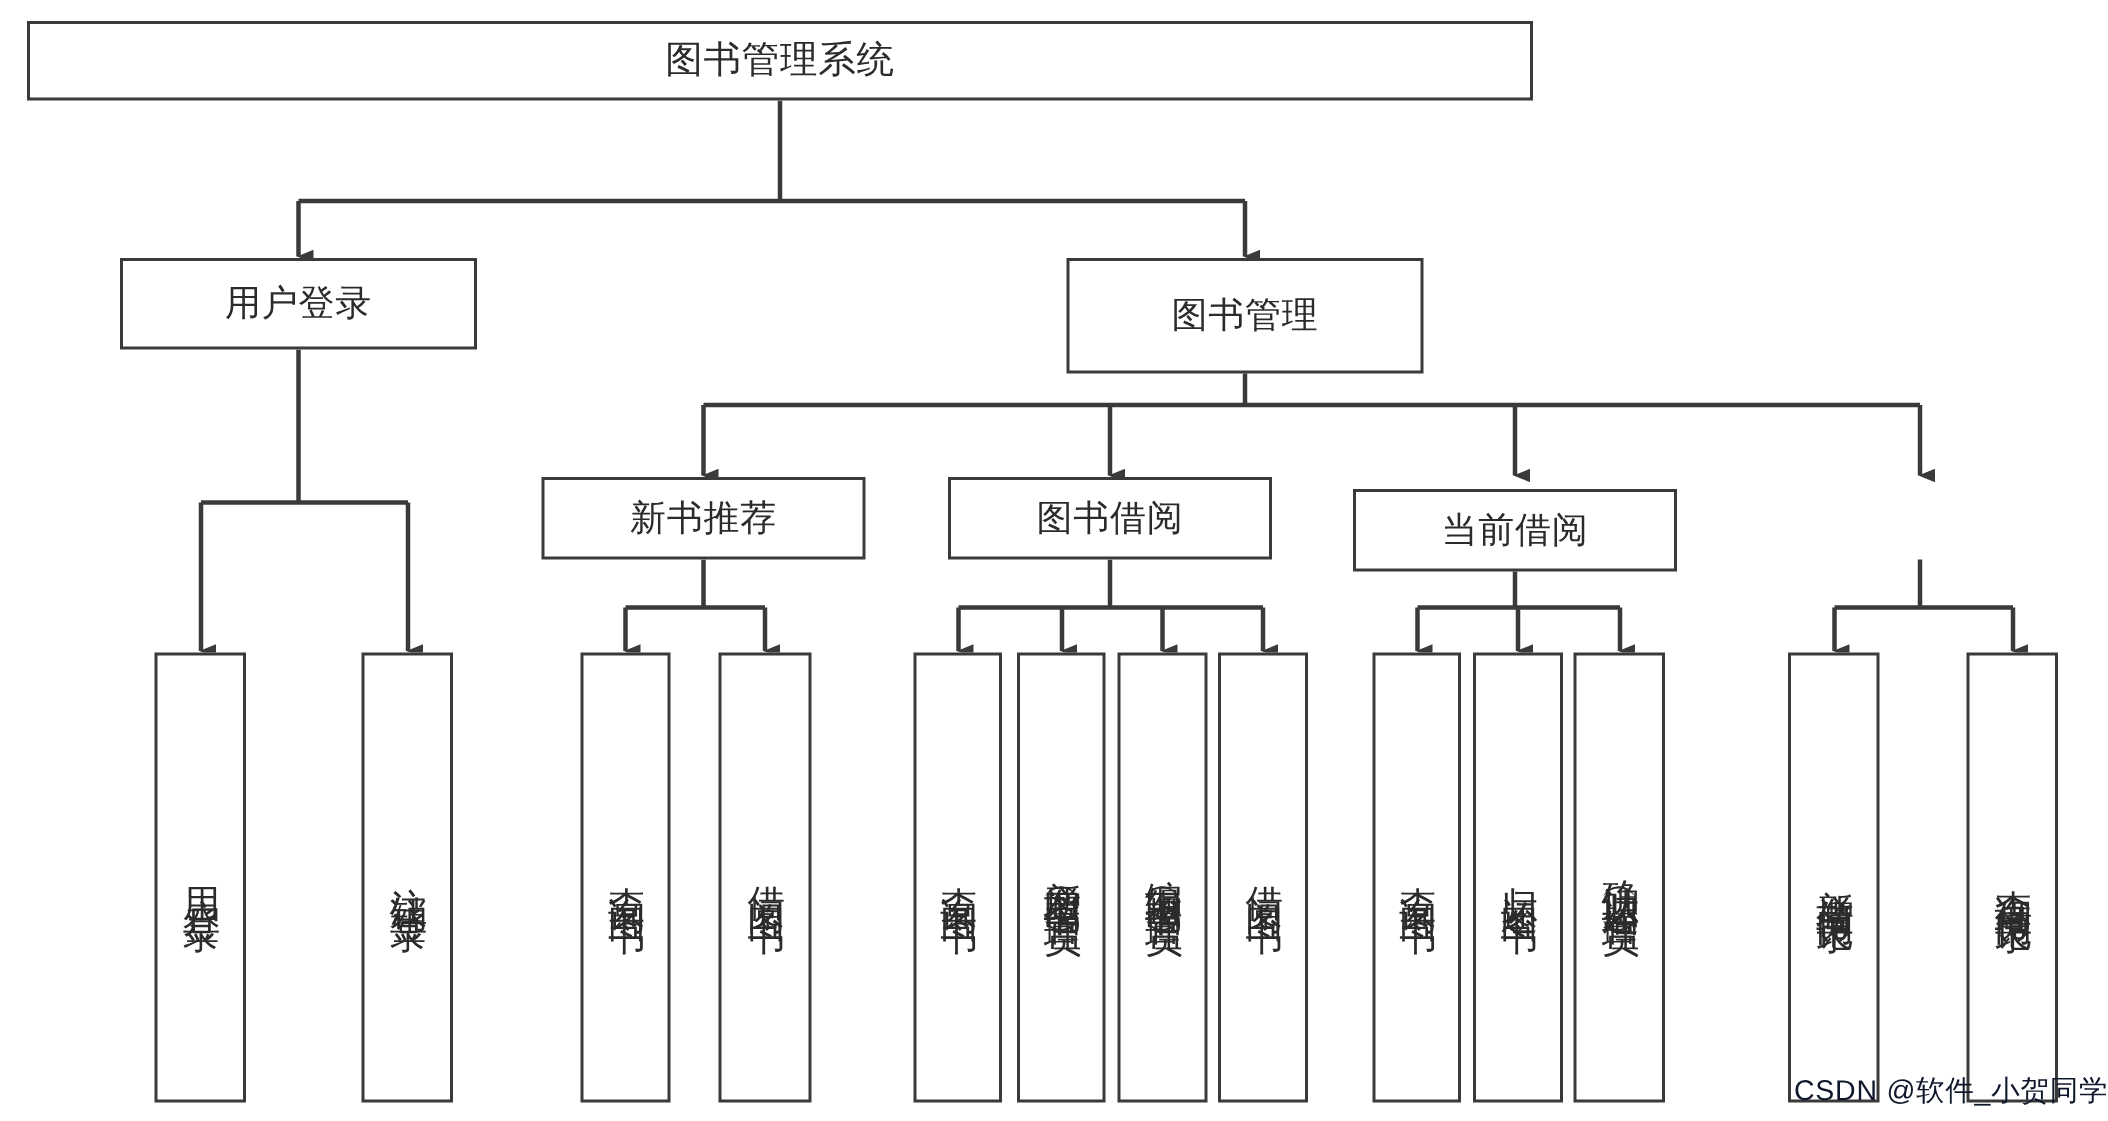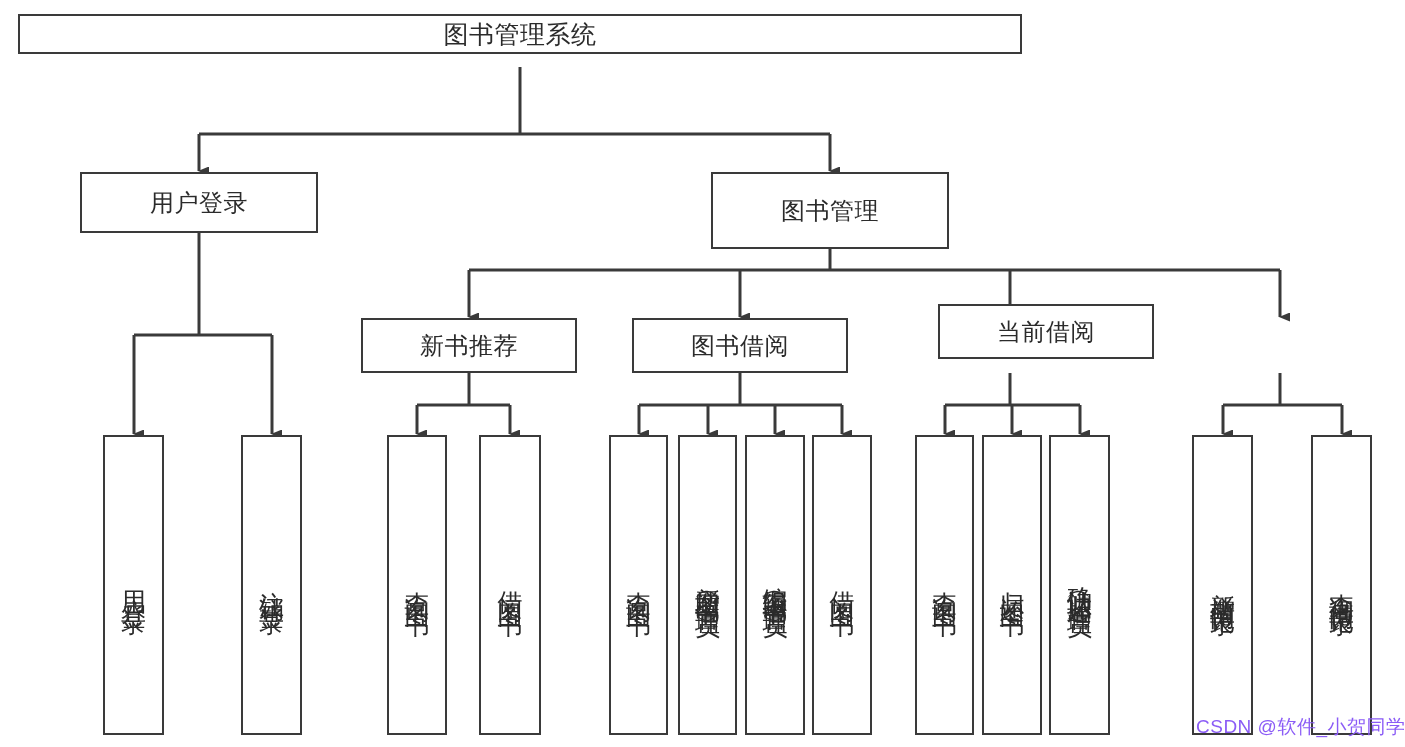--- a/index.html
+++ b/index.html
@@ -49,21 +49,21 @@
     text-orientation: upright;
     font-size: 25px;
     letter-spacing: 7px;
     padding: 6px 0;
     white-space: nowrap;
   }
   .node-v.tight { letter-spacing: 4px; }
   .watermark {
     position: absolute;
     font-size: 19px;
-    color: #8b5cf6;
+    color: #0f172a;
     white-space: nowrap;
     letter-spacing: 0.5px;
   }
 </style>
 </head>
 <body>
 
 <div id="diagram-root">
 
   <svg id="edges-layer" viewBox="0 0 1405 747" width="1405" height="747" xmlns="http://www.w3.org/2000/svg">
@@ -102,31 +102,31 @@
         <path d="M 945 405 L 945 434" marker-end="url(#arrowhead)"></path>
         <path d="M 1012 405 L 1012 434" marker-end="url(#arrowhead)"></path>
         <path d="M 1080 405 L 1080 434" marker-end="url(#arrowhead)"></path>
         <path d="M 1280 373 L 1280 405"></path>
         <path d="M 1223 405 L 1342 405"></path>
         <path d="M 1223 405 L 1223 434" marker-end="url(#arrowhead)"></path>
         <path d="M 1342 405 L 1342 434" marker-end="url(#arrowhead)"></path>
       </g>
   </svg>
 
-  <div class="node node-h root" style="left:18px; top:14px; width:1004px; height:40px;">图书管理系统</div>
+  <div class="node node-h root" style="left:18px; top:14px; width:1004px; height:53px;">图书管理系统</div>
 
   <div class="node node-h" style="left:80px; top:172px; width:238px; height:61px;">用户登录</div>
 
   <div class="node node-h" style="left:711px; top:172px; width:238px; height:77px;">图书管理</div>
 
   <div class="node node-h" style="left:632px; top:318px; width:216px; height:55px;">图书借阅</div>
 
   <div class="node node-h" style="left:361px; top:318px; width:216px; height:55px;">新书推荐</div>
 
-  <div class="node node-h" style="left:902px; top:304px; width:216px; height:55px;margin-left:36px;">当前借阅</div>
+  <div class="node node-h" style="left:902px; top:326px; width:216px; height:55px;">当前借阅</div>
 
 
   <div class="node node-v" style="left:103px; top:435px; width:61px; height:300px;">用户登录</div>
 
   <div class="node node-v" style="left:241px; top:435px; width:61px; height:300px;">注销登录</div>
 
   <div class="node node-v" style="left:387px; top:435px; width:60px; height:300px;">查询图书</div>
 
   <div class="node node-v" style="left:479px; top:435px; width:62px; height:300px;">借阅图书</div>
 

